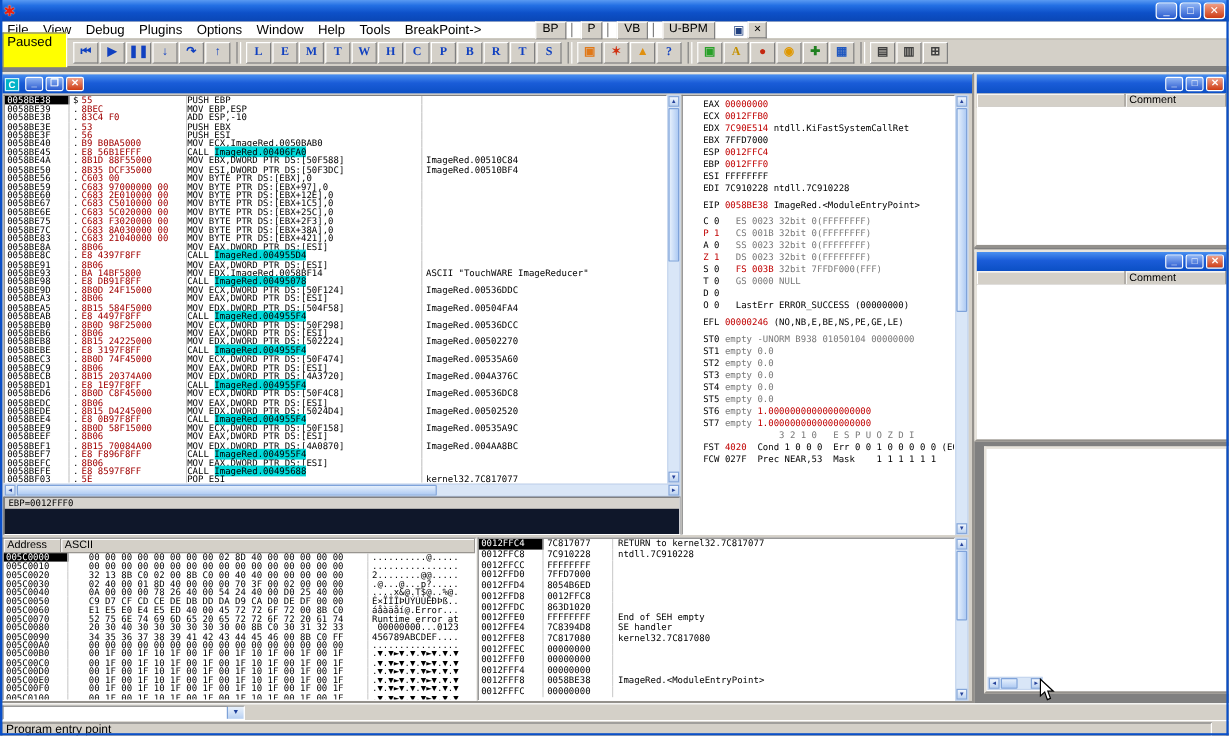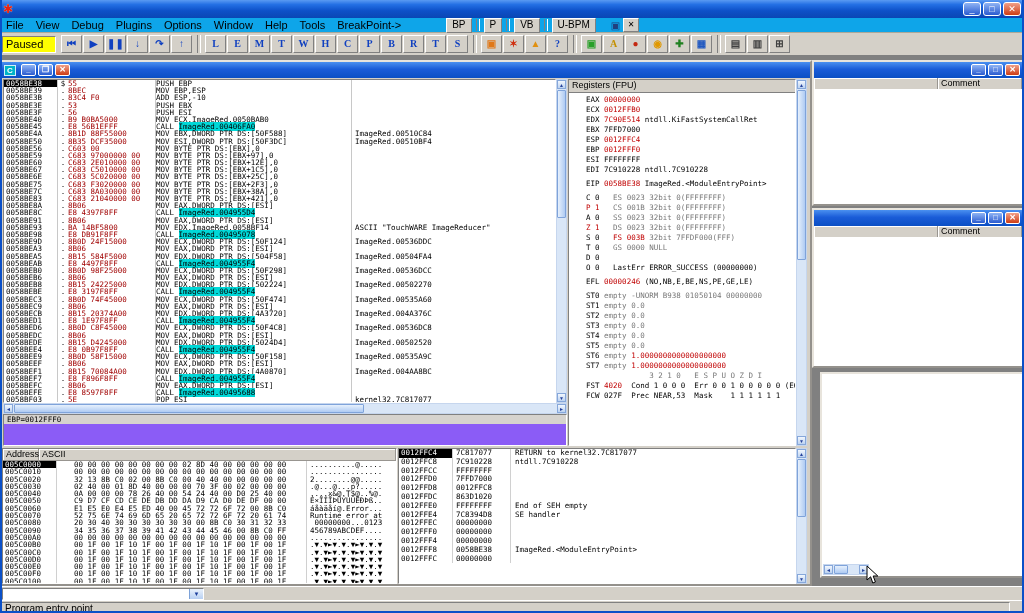--- a/index.html
+++ b/index.html
@@ -13,37 +13,37 @@
     display:flex;align-items:center;padding:0 3px;box-sizing:border-box}
   .tb-icon{color:#E82010;font-size:12px;width:16px;text-shadow:0 0 1px #ffd}
   .tb-title{flex:1;color:#fff;font-weight:bold;font-size:11px}
   .tb-btns{display:flex;gap:2px}
   .xpbtn{width:18px;height:14px;border-radius:3px;border:1px solid #fff;
     background:linear-gradient(180deg,#8FB4F4,#2A5BD0);color:#fff;font-size:9px;line-height:12px;
     text-align:center;box-sizing:border-box}
   .xpbtn.close{background:linear-gradient(180deg,#F0A088,#CE3C14)}
 
   
-  .menubar{position:absolute;left:0;top:18px;width:1024px;height:15px;background:#0ea5e9;
+  .menubar{position:absolute;left:0;top:18px;width:1024px;height:15px;background:#ffffff;
     border-bottom:1px solid #ACA899;display:flex;align-items:center;font-size:11px;box-sizing:border-box}
   .mi-wrap,.mg-wrap{display:flex;align-items:center;height:15px}
   .menu-item{padding:0 6px;line-height:14px;color:#000;white-space:nowrap}
   .mg-wrap{margin-left:38px}
   .menu-groupbtn{border:1px solid;border-color:#fff #808080 #808080 #fff;background:#D4D0C8;
     font-size:10px;padding:0 5px;height:13px;line-height:12px;margin:0 1px;white-space:nowrap}
   .menu-sep{width:2px;height:12px;border-left:1px solid #808080;border-right:1px solid #fff;margin:0 3px}
   .menu-right{display:flex;align-items:center;margin-left:14px;gap:3px}
   .mr-icon{font-size:10px;color:#204080}
   .mr-x{width:14px;height:12px;border:1px solid;border-color:#fff #808080 #808080 #fff;background:#D4D0C8;
     font-size:8px;line-height:11px;text-align:center;color:#000}
 
   
   .toolbar{position:absolute;left:0;top:33px;width:1024px;height:23px;background:#D4D0C8;
     border-bottom:1px solid #808080;display:flex;align-items:center;padding-left:2px;box-sizing:border-box}
-  .paused-box{width:54px;height:17px;background:#FFFF00;border:1px solid;border-color:#808080 #fff #fff #808080;
+  .paused-box{width:54px;height:34px;background:#FFFF00;border:1px solid;border-color:#808080 #fff #fff #808080;
     font-size:11px;line-height:15px;padding-left:3px;color:#000;margin-right:5px;box-sizing:border-box}
   .tbg{display:flex;align-items:center}
   .tbtn{width:21px;height:18px;background:#D4D0C8;border:1px solid;border-color:#fff #808080 #808080 #fff;
     margin-right:1px;font-size:10px;text-align:center;line-height:16px;font-weight:bold;box-sizing:border-box;
     font-family:"Liberation Serif",serif}
   .tsep{width:2px;height:18px;margin:0 4px;border-left:1px solid #808080;border-right:1px solid #fff}
 
   
   .mdi{position:absolute;left:0;top:56px;width:1024px;height:530px;background:#808080;overflow:hidden}
 
@@ -88,21 +88,21 @@
   .mrow,.srow{display:flex;font-family:"DejaVu Sans Mono",monospace;font-size:7.5px;white-space:pre}
   .mrow{height:7.3px;line-height:7.3px}
   .srow{height:8.8px;line-height:8.8px}
   .d-addr{width:54px;padding-left:2px;border-right:1px solid #D0D0D0;box-sizing:border-box}
   .d-hex{width:232px;padding-left:17px}
   .d-ascii{flex:1;padding-left:3px;border-left:1px solid #D0D0D0}
   .s-addr{width:54px;padding-left:2px;border-right:1px solid #D0D0D0;box-sizing:border-box}
   .s-val{width:58px;padding-left:3px;border-right:1px solid #D0D0D0;box-sizing:border-box}
   .s-com{flex:1;padding-left:4px}
 
-  .infopane{position:absolute;background:#8b5cf6;border:1px solid;border-color:#808080 #fff #fff #808080;box-sizing:border-box}
+  .infopane{position:absolute;background:#0f172a;border:1px solid;border-color:#808080 #fff #fff #808080;box-sizing:border-box}
   .infoline{height:9px;line-height:9px;background:#D6D3CE;font-family:"DejaVu Sans Mono",monospace;font-size:7.5px;padding-left:3px}
 
   
   .sbv,.sbh{position:absolute;background:#D9E6F7;border:1px solid #C6D6EE;box-sizing:border-box}
   .sbb{position:absolute;width:9px;height:9px;background:linear-gradient(180deg,#F2F7FE,#BCD2F0);
     border:1px solid #86A7DA;color:#27439B;font-size:5px;line-height:8px;text-align:center;box-sizing:border-box}
   .sbt{position:absolute;background:linear-gradient(90deg,#E6F0FC,#AFCBF3);border:1px solid #7FA3DA;
     border-radius:1px;box-sizing:border-box}
   .sbh .sbt{background:linear-gradient(180deg,#E6F0FC,#AFCBF3)}
 
@@ -236,21 +236,20 @@
         <div class="sbb" style="left:0;top:0">◄</div>
         <div class="sbt" style="left:10px;top:0;height:9px;width:350px"></div>
         <div class="sbb" style="right:0;top:0">►</div>
       </div>
 
       <div class="infopane" style="left:1px;top:336px;width:564px;height:32px">
         <div class="infoline">EBP=0012FFF0</div>
       </div>
 
       <div class="pane" style="left:566px;top:1px;width:228px;height:367px">
-        <div class="reghdr">Registers (FPU)</div>
         <div class="regbody" id="reg-body">
             <div class="regline"><span class="rc-k">EAX </span><span class="rc-r">00000000</span></div>
             <div class="regline"><span class="rc-k">ECX </span><span class="rc-r">0012FFB0</span></div>
             <div class="regline"><span class="rc-k">EDX </span><span class="rc-r">7C90E514</span><span class="rc-k"> ntdll.KiFastSystemCallRet</span></div>
             <div class="regline"><span class="rc-k">EBX </span><span class="rc-k">7FFD7000</span></div>
             <div class="regline"><span class="rc-k">ESP </span><span class="rc-r">0012FFC4</span></div>
             <div class="regline"><span class="rc-k">EBP </span><span class="rc-r">0012FFF0</span></div>
             <div class="regline"><span class="rc-k">ESI </span><span class="rc-k">FFFFFFFF</span></div>
             <div class="regline"><span class="rc-k">EDI </span><span class="rc-k">7C910228</span><span class="rc-k"> ntdll.7C910228</span></div>
             <div class="regline blank"></div>
@@ -283,21 +282,21 @@
       <div class="sbv" style="left:794px;top:1px;width:11px;height:367px">
         <div class="sbb" style="top:0">▲</div>
         <div class="sbt" style="left:0;width:9px;top:10px;height:170px"></div>
         <div class="sbb" style="bottom:0">▼</div>
       </div>
 
       <div class="splitter" style="left:0;top:368px;width:806px;height:2px"></div>
 
       <div class="pane" style="left:0;top:370px;width:395px;height:136px">
         <div class="colhdr">
-          <span class="hcell" style="width:36px">Address</span>
+          <span class="hcell" style="width:48px">Address</span>
           <span class="hcell" style="flex:1">ASCII</span>
         </div>
         <div id="dump-body">
             <div class="mrow"><span class="d-addr selcell">005C0000</span><span class="d-hex">00 00 00 00 00 00 00 00 02 8D 40 00 00 00 00 00</span><span class="d-ascii">..........@.....</span></div>
             <div class="mrow"><span class="d-addr">005C0010</span><span class="d-hex">00 00 00 00 00 00 00 00 00 00 00 00 00 00 00 00</span><span class="d-ascii">................</span></div>
             <div class="mrow"><span class="d-addr">005C0020</span><span class="d-hex">32 13 8B C0 02 00 8B C0 00 40 40 00 00 00 00 00</span><span class="d-ascii">2........@@.....</span></div>
             <div class="mrow"><span class="d-addr">005C0030</span><span class="d-hex">02 40 00 01 8D 40 00 00 00 70 3F 00 02 00 00 00</span><span class="d-ascii">.@...@...p?.....</span></div>
             <div class="mrow"><span class="d-addr">005C0040</span><span class="d-hex">0A 00 00 00 78 26 40 00 54 24 40 00 D0 25 40 00</span><span class="d-ascii">....x&amp;@.T$@..%@.</span></div>
             <div class="mrow"><span class="d-addr">005C0050</span><span class="d-hex">C9 D7 CF CD CE DE DB DD DA D9 CA D0 DE DF 00 00</span><span class="d-ascii">É×ÏÍÎÞÛÝÚÙÊÐÞß..</span></div>
             <div class="mrow"><span class="d-addr">005C0060</span><span class="d-hex">E1 E5 E0 E4 E5 ED 40 00 45 72 72 6F 72 00 8B C0</span><span class="d-ascii">áåàäåí@.Error...</span></div>
@@ -312,24 +311,26 @@
             <div class="mrow"><span class="d-addr">005C00F0</span><span class="d-hex">00 1F 00 1F 10 1F 00 1F 00 1F 10 1F 00 1F 00 1F</span><span class="d-ascii">.▼.▼►▼.▼.▼►▼.▼.▼</span></div>
             <div class="mrow"><span class="d-addr">005C0100</span><span class="d-hex">00 1F 00 1F 10 1F 00 1F 00 1F 10 1F 00 1F 00 1F</span><span class="d-ascii">.▼.▼►▼.▼.▼►▼.▼.▼</span></div>
           </div>
       </div>
 
       <div class="pane" style="left:396px;top:370px;width:398px;height:136px" id="stack-body">
           <div class="srow"><span class="s-addr selcell">0012FFC4</span><span class="s-val">7C817077</span><span class="s-com">RETURN to kernel32.7C817077</span></div>
           <div class="srow"><span class="s-addr">0012FFC8</span><span class="s-val">7C910228</span><span class="s-com">ntdll.7C910228</span></div>
           <div class="srow"><span class="s-addr">0012FFCC</span><span class="s-val">FFFFFFFF</span><span class="s-com"></span></div>
           <div class="srow"><span class="s-addr">0012FFD0</span><span class="s-val">7FFD7000</span><span class="s-com"></span></div>
+          <div class="srow"><span class="s-addr">0012FFD4</span><span class="s-val">8054B6ED</span><span class="s-com"></span></div>
           <div class="srow"><span class="s-addr">0012FFD8</span><span class="s-val">0012FFC8</span><span class="s-com"></span></div>
           <div class="srow"><span class="s-addr">0012FFDC</span><span class="s-val">863D1020</span><span class="s-com"></span></div>
           <div class="srow"><span class="s-addr">0012FFE0</span><span class="s-val">FFFFFFFF</span><span class="s-com">End of SEH empty</span></div>
           <div class="srow"><span class="s-addr">0012FFE4</span><span class="s-val">7C8394D8</span><span class="s-com">SE handler</span></div>
+          <div class="srow"><span class="s-addr">0012FFE8</span><span class="s-val">7C817080</span><span class="s-com">kernel32.7C817080</span></div>
           <div class="srow"><span class="s-addr">0012FFEC</span><span class="s-val">00000000</span><span class="s-com"></span></div>
           <div class="srow"><span class="s-addr">0012FFF0</span><span class="s-val">00000000</span><span class="s-com"></span></div>
           <div class="srow"><span class="s-addr">0012FFF4</span><span class="s-val">00000000</span><span class="s-com"></span></div>
           <div class="srow"><span class="s-addr">0012FFF8</span><span class="s-val">0058BE38</span><span class="s-com">ImageRed.&lt;ModuleEntryPoint&gt;</span></div>
           <div class="srow"><span class="s-addr">0012FFFC</span><span class="s-val">00000000</span><span class="s-com"></span></div>
         </div>
       <div class="sbv" style="left:794px;top:370px;width:11px;height:136px">
         <div class="sbb" style="top:0">▲</div>
         <div class="sbt" style="left:0;width:9px;top:10px;height:58px"></div>
         <div class="sbb" style="bottom:0">▼</div>

